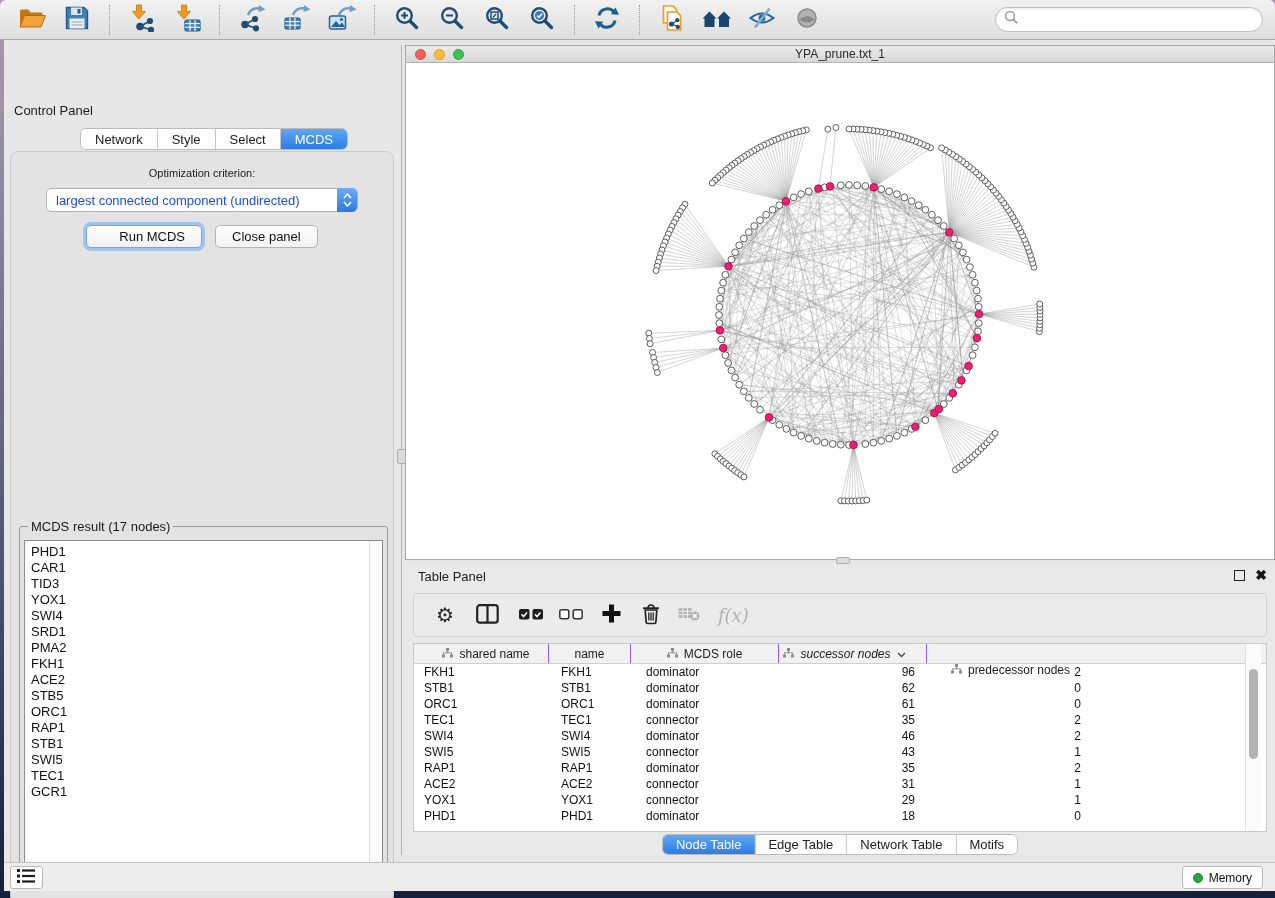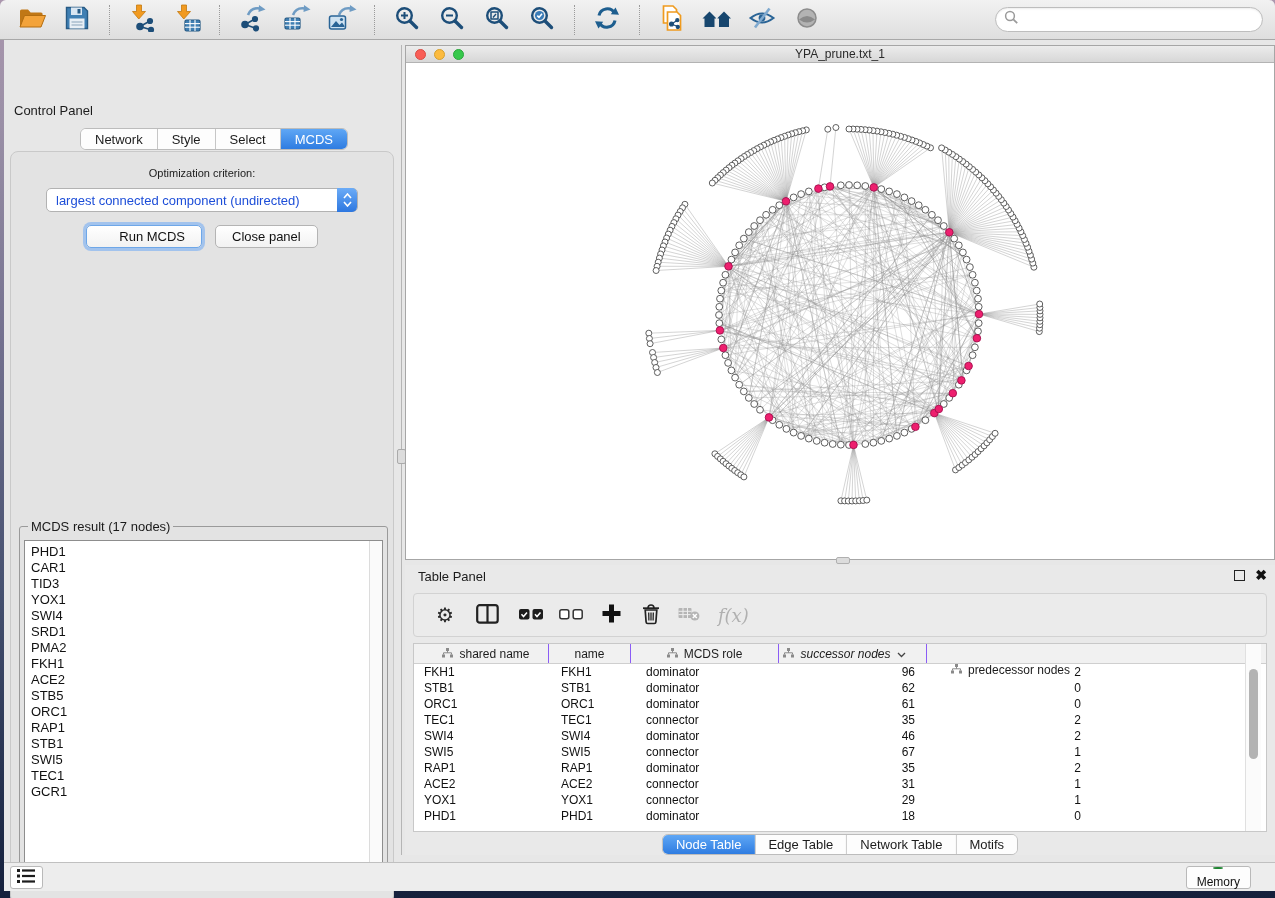--- a/index.html
+++ b/index.html
@@ -98,22 +98,22 @@
   .tbl-scroll { position:absolute; left:840px; top:79px; width:16px; height:187px; background:#fbfbfb; border-left:1px solid #e0e0e0; }
   .tbl-thumb { position:absolute; left:3px; top:25px; width:9px; height:90px; background:#b3b3b3; border-radius:5px; }
 
   .tp-tabs { position:absolute; left:50%; transform:translateX(-50%); top:269px; height:21px; }
   .tp-tabs .seg-item { padding:0 13px; font-size:13px; }
 
   
   .statusbar { position:absolute; left:4px; top:862px; width:1271px; height:29px; background:#ededed; border-top:1px solid #c0c0c0; }
   .list-btn { position:absolute; left:6px; top:3px; width:33px; height:23px; background:#fff; border:1px solid #b9b9b9; border-radius:3px;
               display:flex; align-items:center; justify-content:center; cursor:pointer; }
-  .mem-btn { position:absolute; right:24px; top:3px; height:23px; background:#fdfdfd; border:1px solid #b9b9b9; border-radius:3px;
-             display:flex; align-items:center; gap:6px; padding:0 10px; font-size:12px; color:#111; cursor:pointer;flex-direction:column; }
+  .mem-btn { position:absolute; right:12px; top:3px; height:23px; background:#fdfdfd; border:1px solid #b9b9b9; border-radius:3px;
+             display:flex; align-items:center; gap:6px; padding:0 10px; font-size:12px; color:#111; cursor:pointer; }
   .mem-dot { width:10px; height:10px; border-radius:50%; background:#28a53c; border:1px solid #1e8330; }
 </style>
 </head>
 <body>
 
 <div class="screen">
 
   <div class="toolbar">
     <button class="tbtn">
         <span><svg width="30" height="26" viewBox="0 0 30 26">
@@ -761,21 +761,21 @@
           <div class="td c0">SWI4</div>
           <div class="td c1">SWI4</div>
           <div class="td c2">dominator</div>
           <div class="td c3">46</div>
           <div class="td c4">2</div>
         </div>
       <div class="tbl-row">
           <div class="td c0">SWI5</div>
           <div class="td c1">SWI5</div>
           <div class="td c2">connector</div>
-          <div class="td c3">67</div>
+          <div class="td c3">43</div>
           <div class="td c4">1</div>
         </div>
       <div class="tbl-row">
           <div class="td c0">RAP1</div>
           <div class="td c1">RAP1</div>
           <div class="td c2">dominator</div>
           <div class="td c3">35</div>
           <div class="td c4">2</div>
         </div>
       <div class="tbl-row">

